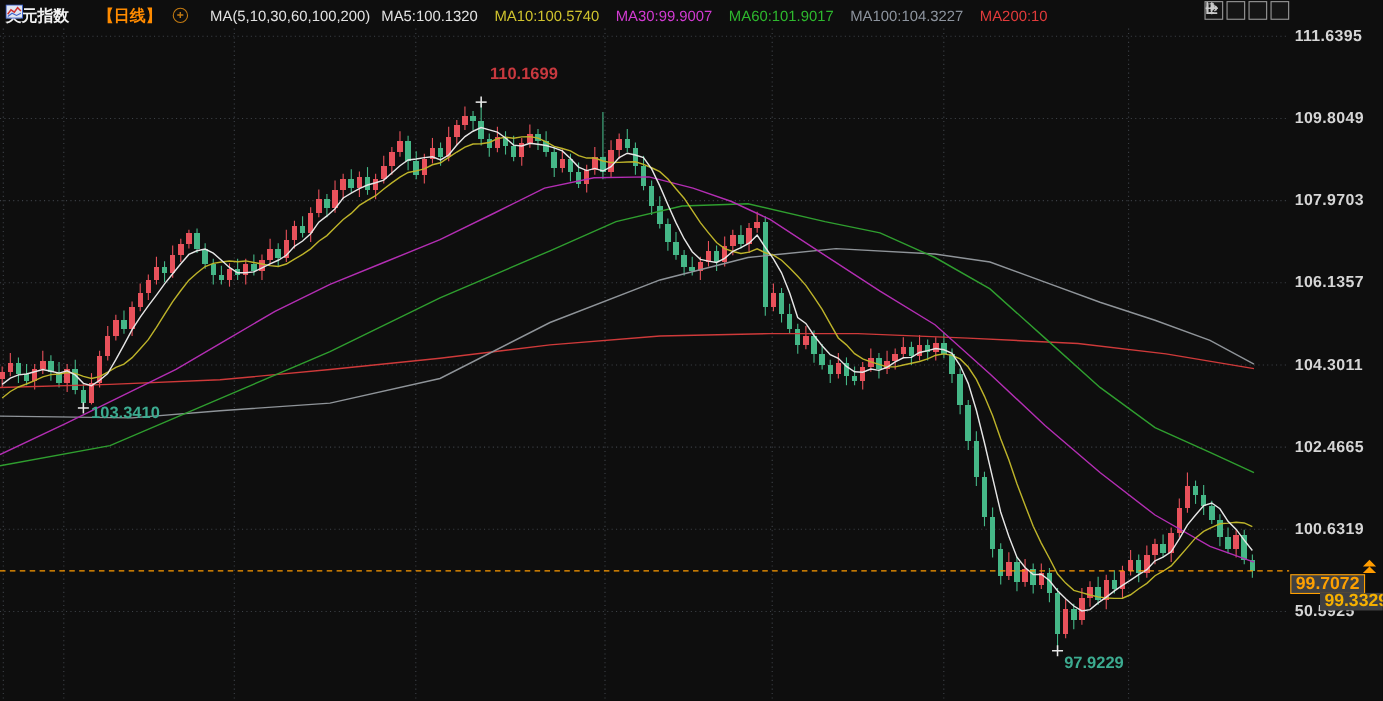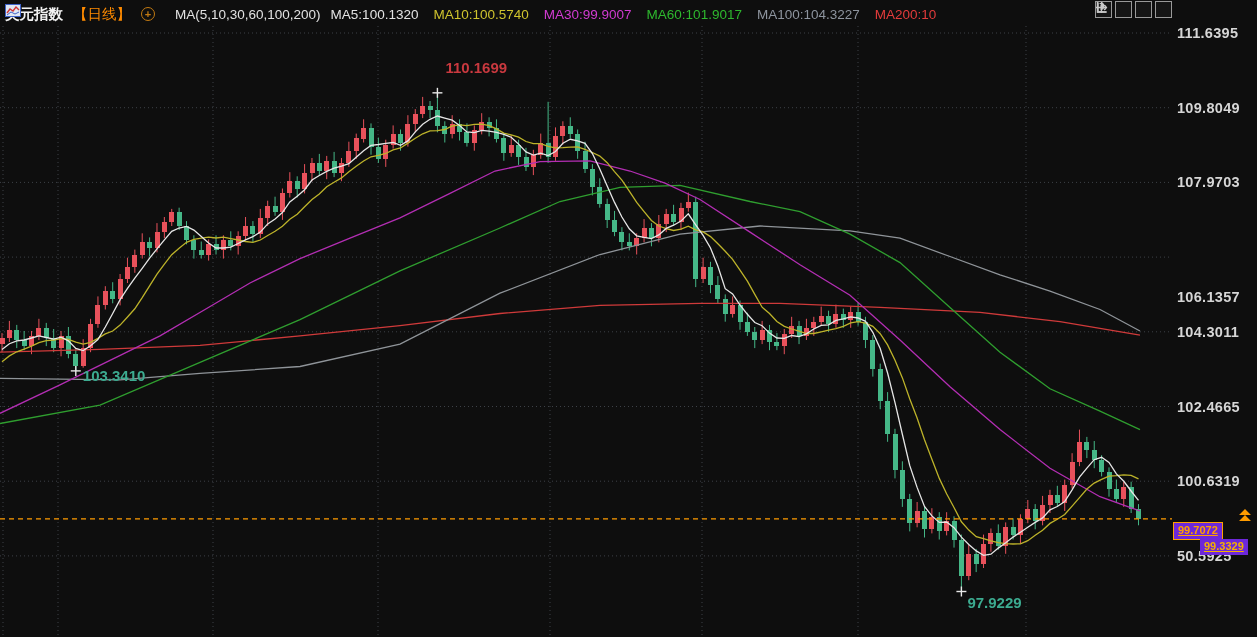--- a/index.html
+++ b/index.html
@@ -2,31 +2,31 @@
 <html><head>
 <meta charset="utf-8">
 <style>
   html,body{margin:0;padding:0;background:#0e0e0e;}
   body{width:1257px;height:637px;overflow:hidden;font-family:"Liberation Sans",sans-serif;}
   .stage{position:relative;width:1257px;height:637px;background:#0e0e0e;}
   svg{position:absolute;left:0;top:0;z-index:1;}
   .header{position:absolute;top:4px;left:5px;right:0;height:20px;display:flex;align-items:center;gap:10px;
           font-size:13.5px;color:#ddd;z-index:6;white-space:nowrap;}
   .sym{font-weight:bold;color:#f2f2f2;font-size:14.5px;}
-  .period{color:#ff8b00;font-weight:normal;font-size:14.5px;}
+  .period{color:#ff8b00;font-weight:bold;font-size:14.5px;margin-left:16px;}
   .plus-circle{width:12px;height:12px;border:1.5px solid #c27a12;border-radius:50%;color:#c27a12;
                display:inline-flex;align-items:center;justify-content:center;font-size:11px;line-height:1;font-weight:bold;}
   .mini-chart-icon{display:inline-flex;}
   .ma-group{color:#e2e2e2;}
   .ma-values{display:inline-flex;gap:15px;align-items:flex-end;}
   .toolbar{position:absolute;right:85px;top:1px;display:flex;gap:3px;z-index:7;}
   .tool-btn{width:17px;height:17px;border:1px solid #999;background:#151515;display:flex;align-items:center;
             justify-content:center;padding:0;box-sizing:border-box;cursor:pointer;}
   .axis-label{position:absolute;left:1177px;color:#d6d6d6;font-weight:bold;font-size:14.5px;z-index:2;letter-spacing:0.3px;}
-  .tag{position:absolute;z-index:4;font-size:11px;font-weight:bold;background:#6d28d9;padding:0 4px 1px 4px;line-height:15px;text-decoration:underline;}
+  .tag{position:absolute;z-index:4;font-size:16px;font-weight:bold;background:#404040;padding:0 4px 1px 4px;line-height:15px;}
   #last-price-tag{left:1173px;border:1px solid #ffa000;color:#ffa000;}
   #prev-price-tag{left:1176px;color:#f5b000;}
   .annot{position:absolute;font-weight:bold;font-size:15px;z-index:3;}
   #high-annotation{color:#c9393f;}
   #swing-low-annotation,#low-annotation{color:#3cab90;}
   .watermark{position:absolute;left:1121px;top:582px;font-size:27px;letter-spacing:6px;color:#e9ecef;z-index:1;}
 </style>
 </head>
 <body>
 
@@ -423,21 +423,21 @@
           <path d="M3 1.5v10" stroke="#c8c8c8" stroke-width="1.4"></path>
           <path d="M5 6.5h6M9 4l2.5 2.5L9 9" stroke="#c8c8c8" stroke-width="1.2" fill="none"></path>
         </svg>
     </button>
   </div>
 
   <div id="axis-labels">
       <div class="axis-label" style="top: 25px;">111.6395</div>
       <div class="axis-label" style="top: 99.7px;">109.8049</div>
       <div class="axis-label" style="top: 174.4px;">107.9703</div>
-      <div class="axis-label" style="top: 249.1px; margin-top: 40px;">106.1357</div>
+      <div class="axis-label" style="top: 249.1px;">106.1357</div>
       <div class="axis-label" style="top: 323.8px;">104.3011</div>
       <div class="axis-label" style="top: 398.5px;">102.4665</div>
       <div class="axis-label" style="top: 473.2px;">100.6319</div>
       <div class="axis-label" style="top: 547.9px;">50.5925</div>
     </div>
 
   <div class="tag" id="last-price-tag" style="top: 521.851px;">99.7072</div>
   <div class="tag" id="prev-price-tag" style="top: 538.851px; margin-left: 24px;">99.3329</div>
 
   <div class="annot" id="high-annotation" style="left: 445.42px; top: 59px; text-align: right;">110.1699</div>

